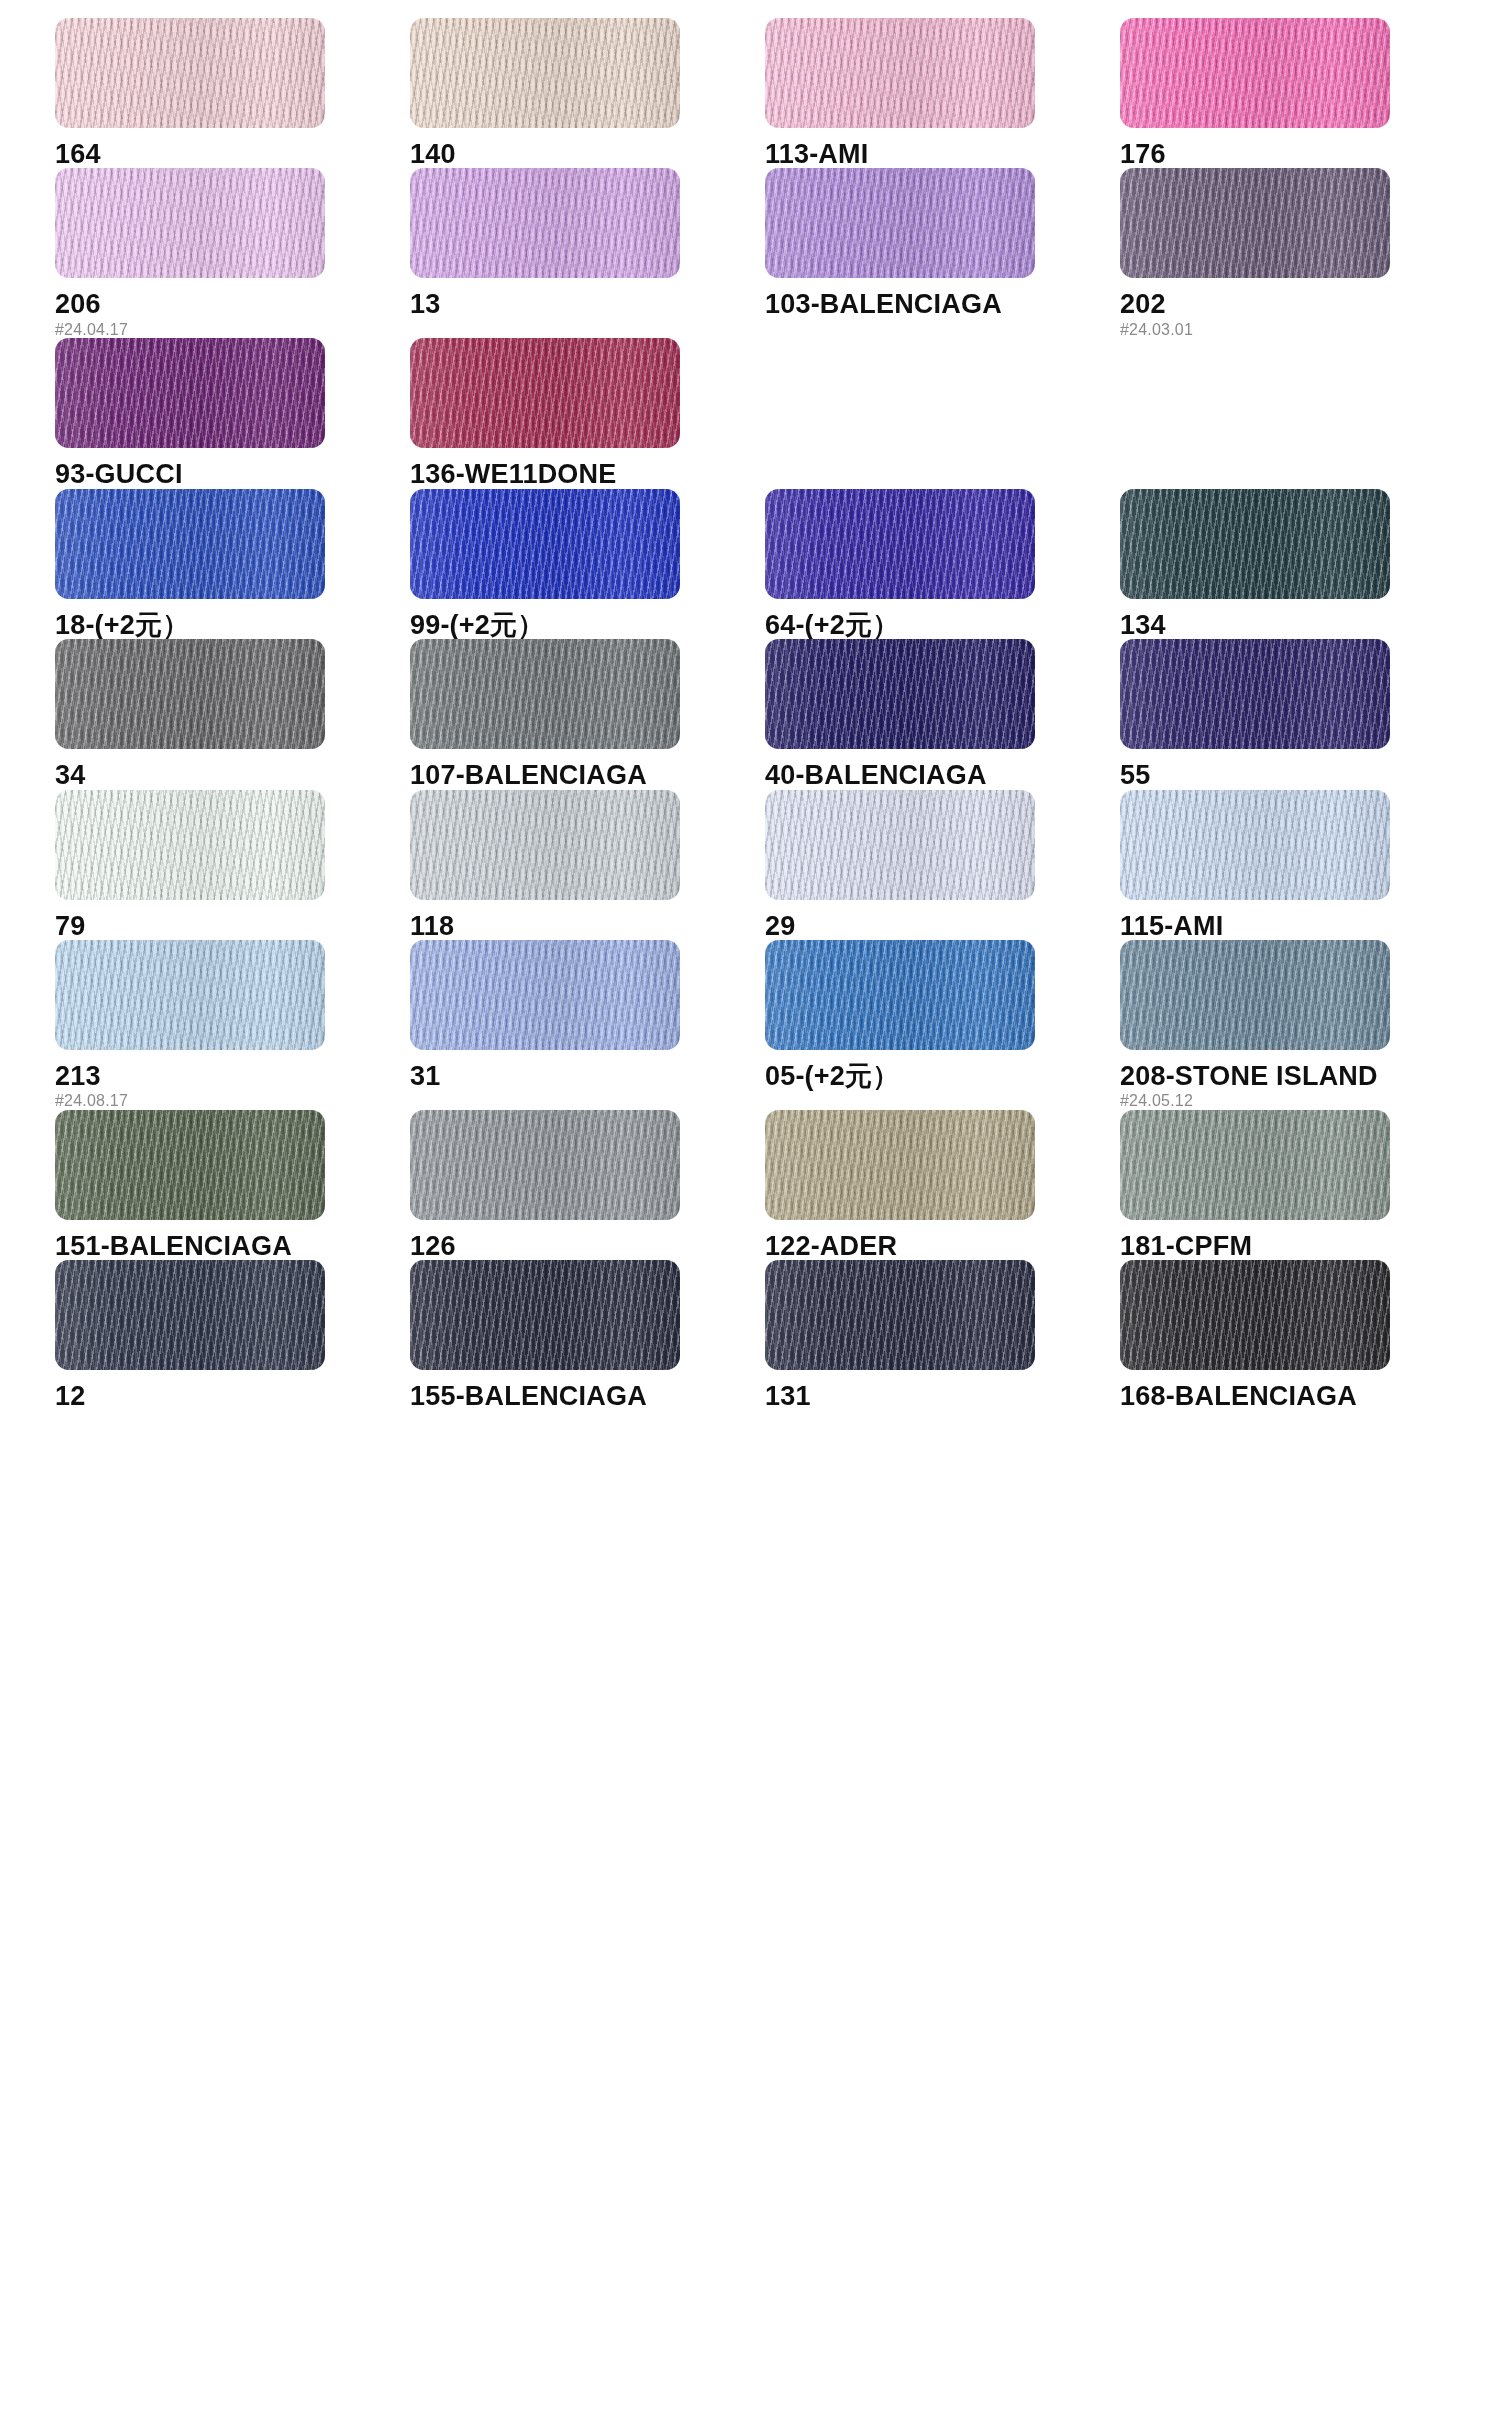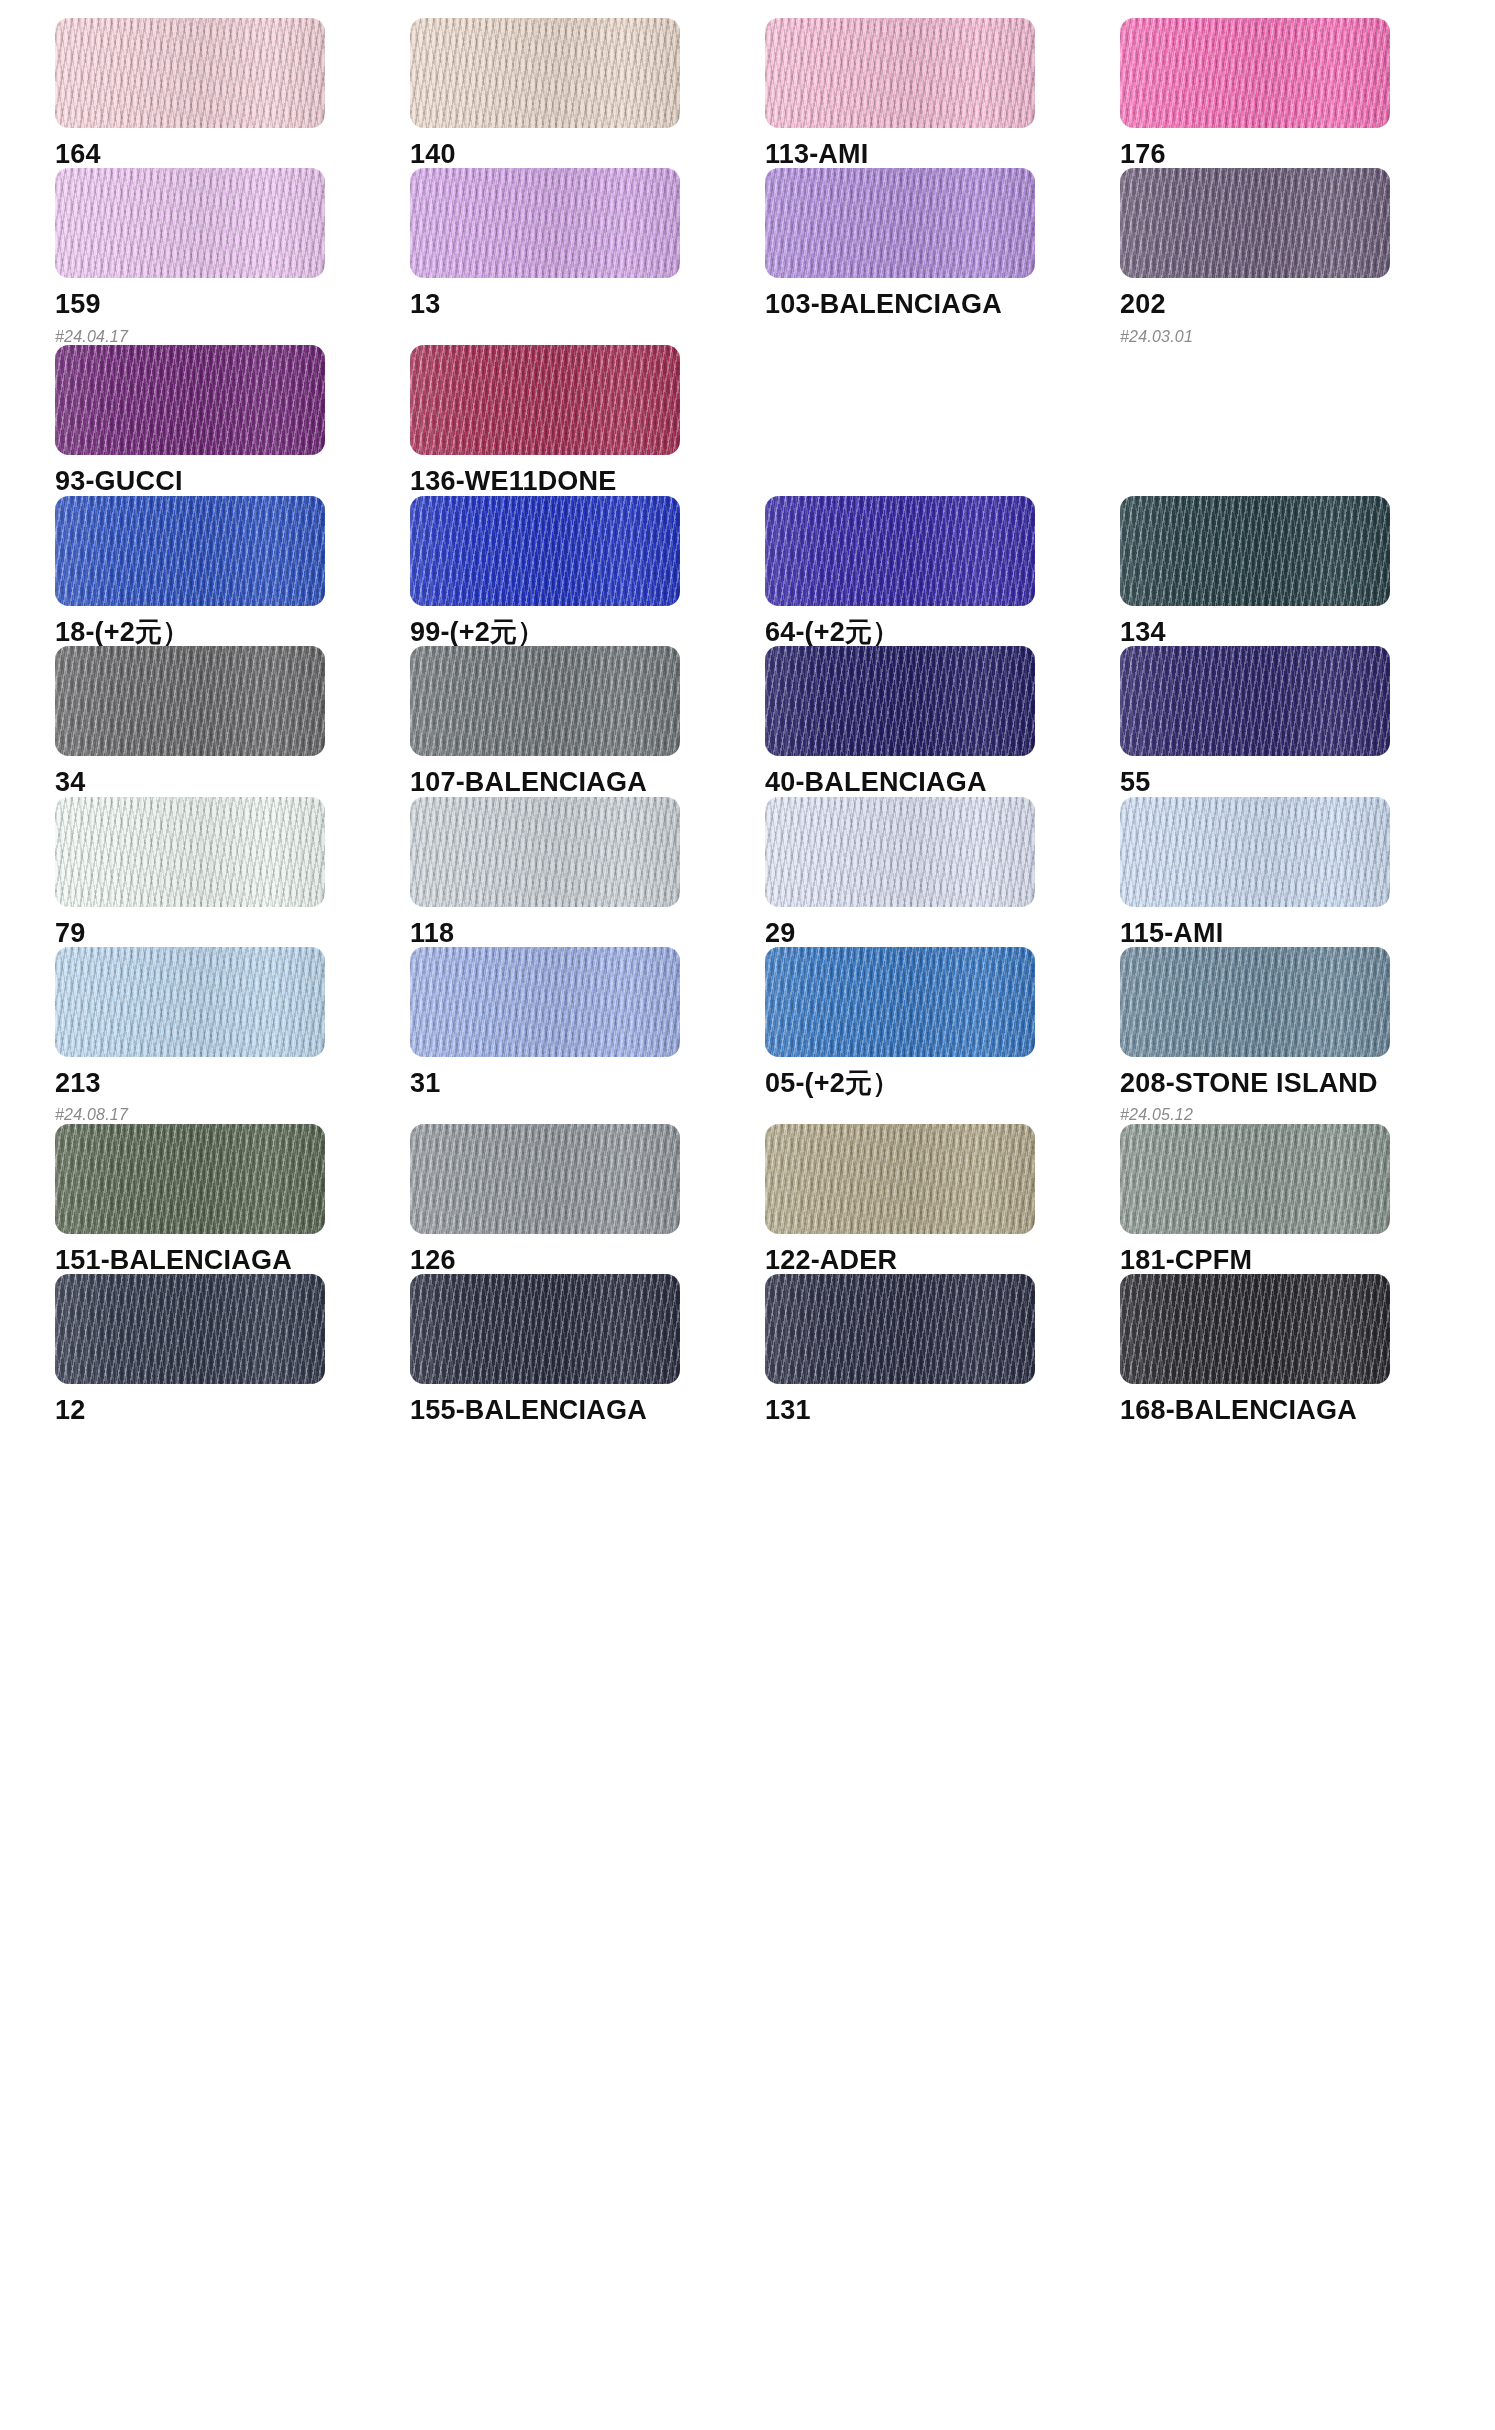--- a/index.html
+++ b/index.html
@@ -109,24 +109,23 @@
     font-weight: 700;
     color: #101010;
     letter-spacing: 0.2px;
     white-space: nowrap;
   }
 
   .swatch-date {
     font-size: 16px;
     font-weight: 400;
     color: #8a8a8a;
-    margin-top: 10px;
+    margin-top: 3px;
     letter-spacing: 0.2px;
     white-space: nowrap;
-    font-style: italic;
   }
 
   .swatch-cell.empty .swatch-chip,
   .swatch-cell.empty .swatch-label-block { visibility: hidden; }
 </style>
 </head>
 <body>
 
 <div id="catalog">
     <div class="swatch-row">
@@ -167,21 +166,21 @@
         </div>
       </div>
     </div>
     <div class="swatch-row">
       <div class="swatch-cell">
         <div class="swatch-chip" style="background-color: rgb(237, 198, 242);">
           <div class="knit"></div>
           <div class="sheen"></div>
         </div>
         <div class="swatch-label-block">
-          <div class="swatch-code">159</div>
+          <div class="swatch-code">206</div>
           <div class="swatch-date">#24.04.17</div>
         </div>
       </div>
       <div class="swatch-cell">
         <div class="swatch-chip" style="background-color: rgb(213, 168, 234);">
           <div class="knit"></div>
           <div class="sheen"></div>
         </div>
         <div class="swatch-label-block">
           <div class="swatch-code">13</div>

